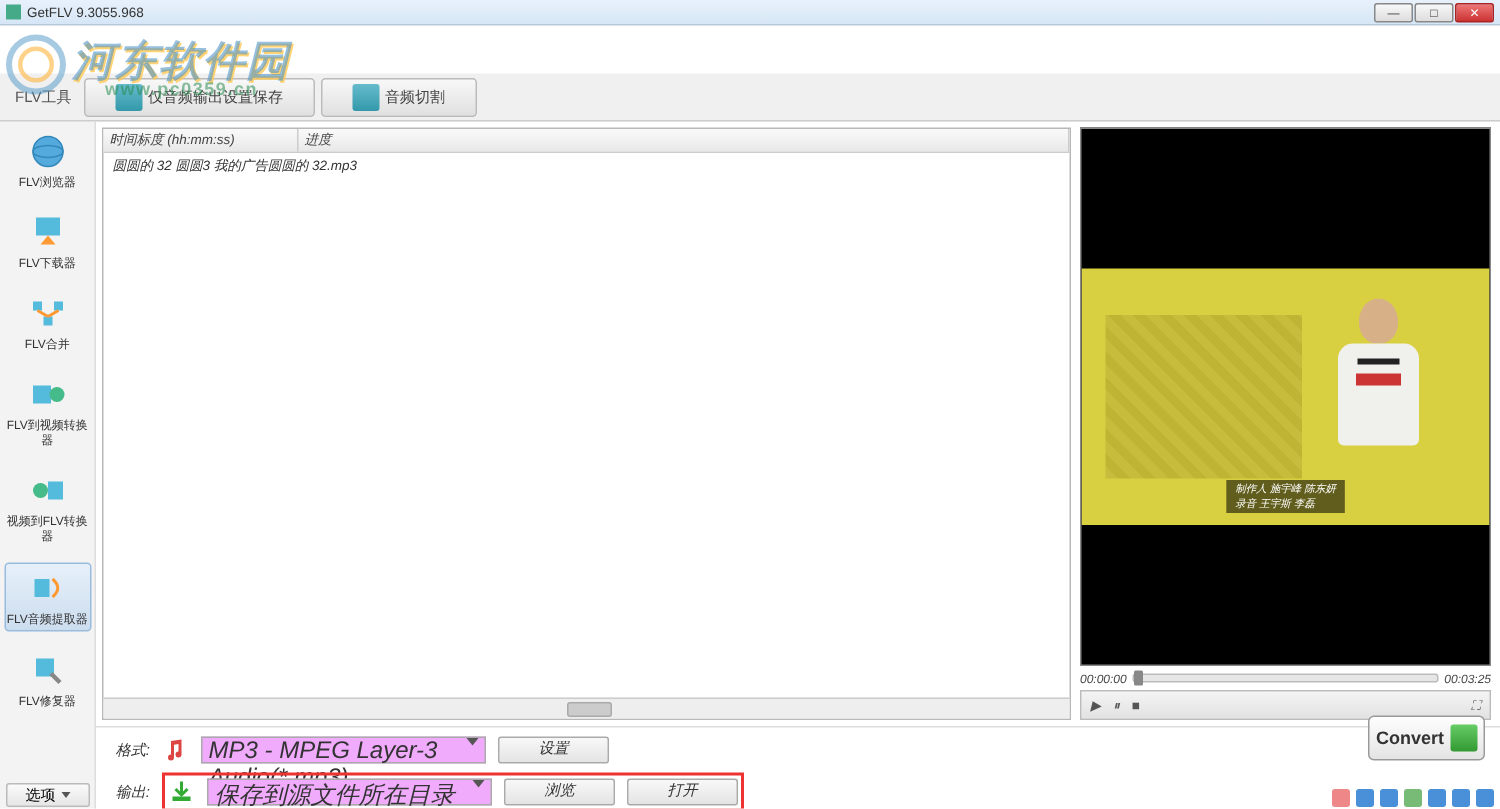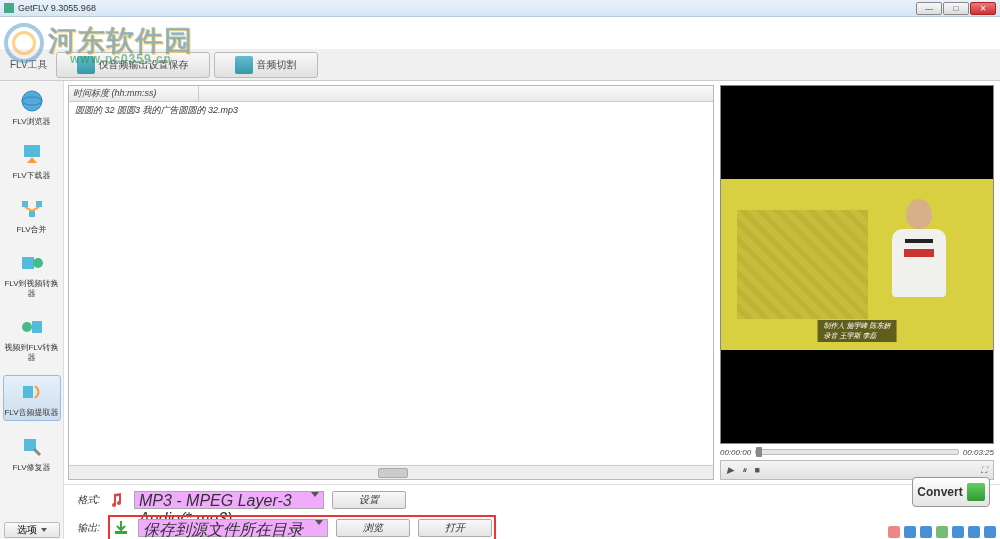--- a/index.html
+++ b/index.html
@@ -10,21 +10,21 @@
 .titlebar .spacer { flex: 1; }
 .winbtns { display: flex; gap: 1px; }
 .winbtn { width: 26px; height: 13px; font-size: 8px; text-align: center; line-height: 11px; border: 1px solid #888; background: linear-gradient(#f8f8f8,#ddd); border-radius: 2px; }
 .winbtn.close { background: linear-gradient(#e77,#c33); color: #fff; border-color: #a22; }
 
 .menubar { height: 32px; background: #f0f0f0; border-bottom: 1px solid #ccc; display: flex; align-items: center; padding: 0 4px; position: relative; margin-top: 32px; }
 .menubar .msect { font-size: 10px; color: #555; padding: 0 6px; }
 .menubar .tabbtn { height: 26px; padding: 0 20px; margin: 0 2px; background: linear-gradient(#f8f8f8,#e0e0e0); border: 1px solid #bbb; border-radius: 3px; display: flex; align-items: center; gap: 4px; font-size: 10px; color: #444; }
 .menubar .tabbtn .ticon2 { width: 18px; height: 18px; background: linear-gradient(#6bc,#39a); border-radius: 2px; }
 
-.watermark { position: absolute; top: 22px; left: 4px; font-size: 28px; font-weight: bold; color: rgba(80,150,200,.6); pointer-events: none; z-index: 50; letter-spacing: 1px; text-shadow: 1px 1px rgba(255,200,80,.8); }
+.watermark { position: absolute; top: 22px; left: 4px; font-size: 28px; font-weight: bold; font-style: italic; color: rgba(80,150,200,.6); pointer-events: none; z-index: 50; letter-spacing: 1px; text-shadow: 1px 1px rgba(255,200,80,.8); }
 .watermark .logo { display: inline-block; width: 40px; height: 40px; border: 4px solid rgba(80,150,200,.5); border-radius: 50%; vertical-align: middle; margin-right: 4px; position: relative; }
 .watermark .logo::before { content: ""; position: absolute; inset: 4px; border: 3px solid rgba(255,180,60,.6); border-radius: 50%; }
 .watermark2 { position: absolute; top: 52px; left: 70px; font-size: 12px; font-weight: bold; color: rgba(40,140,80,.55); z-index: 50; letter-spacing: 1px; }
 
 .main { height: 470px; display: flex; }
 
 .sidebar { width: 64px; background: #f3f3f3; border-right: 1px solid #ddd; padding-top: 4px; display: flex; flex-direction: column; align-items: center; gap: 10px; }
 .sideitem { width: 58px; text-align: center; padding: 2px 0; cursor: pointer; }
 .sideitem .sicon { width: 28px; height: 28px; margin: 0 auto 2px; display: flex; align-items: center; justify-content: center; }
 .sideitem .slabel { font-size: 8px; color: #333; line-height: 10px; }
@@ -175,20 +175,21 @@
         </div>
       <div class="slabel">FLV修复器</div>
     </div>
   </div>
 
   <div class="content">
     <div class="listpane">
       <div class="listarea">
         <div class="listhdr">
           <div class="col c1">时间标度 (hh:mm:ss)</div>
+          <div class="col c2">进度</div>
         </div>
         <div class="listrow">圆圆的 32    圆圆3    我的广告圆圆的 32.mp3</div>
         <div class="listscroll">
             <div class="thumb"></div>
           </div>
       </div>
 
       <div class="preview">
         <div class="previewbox">
           <div class="vidframe">

